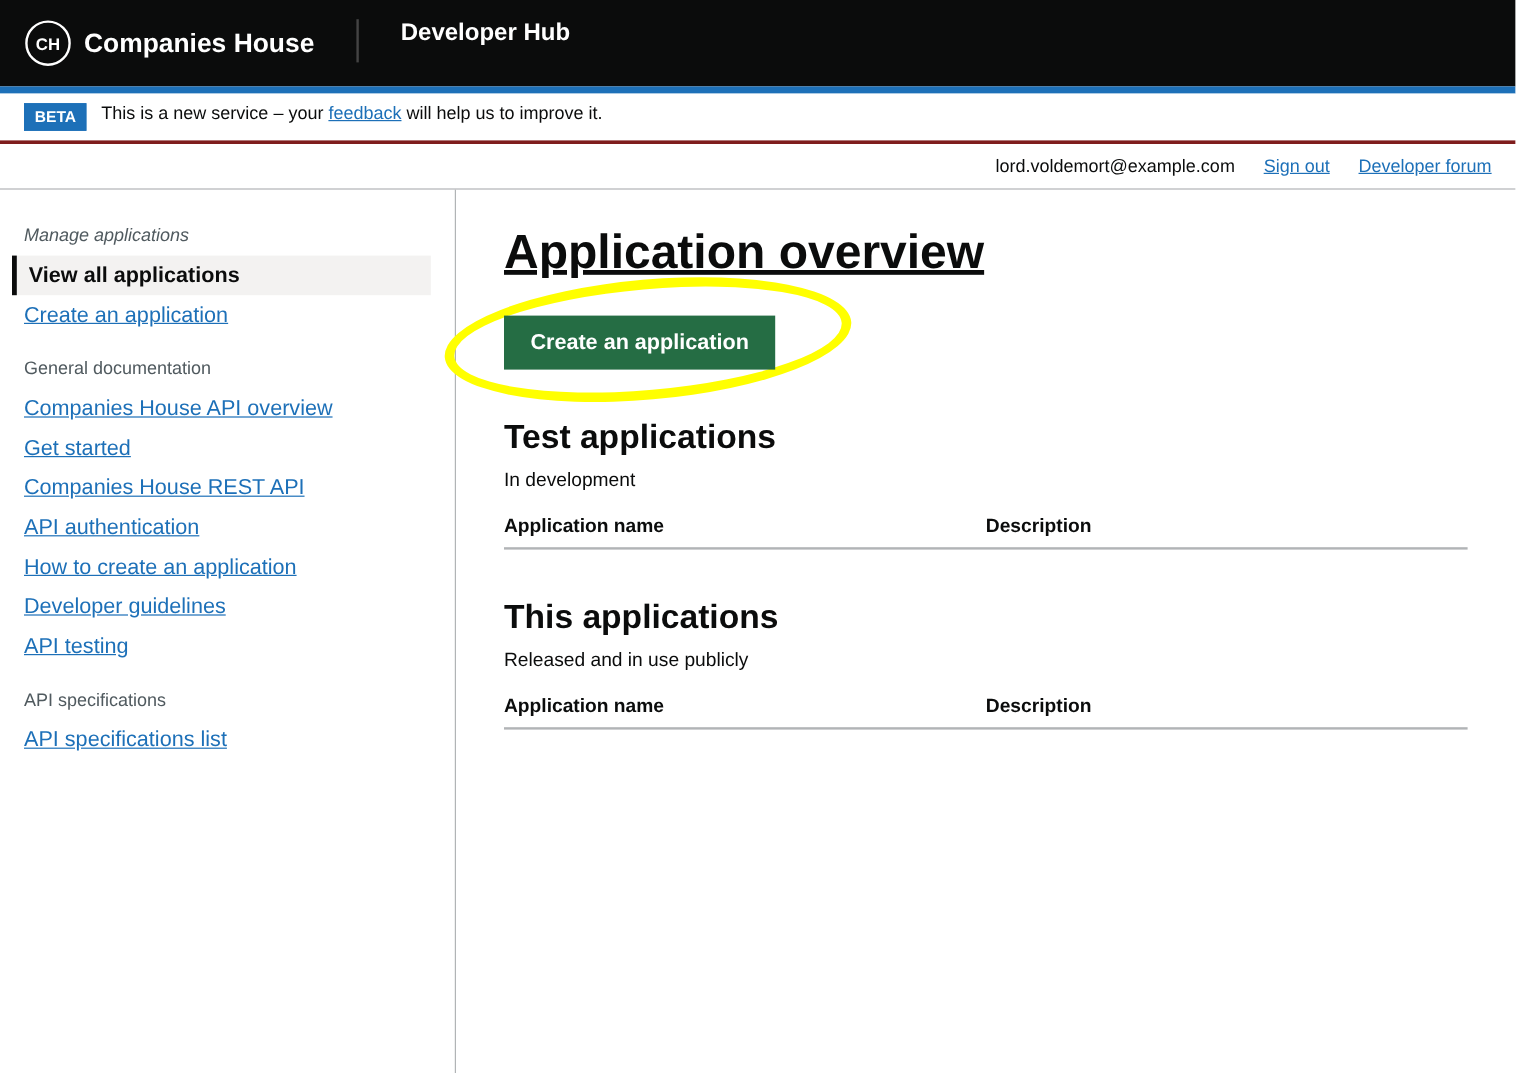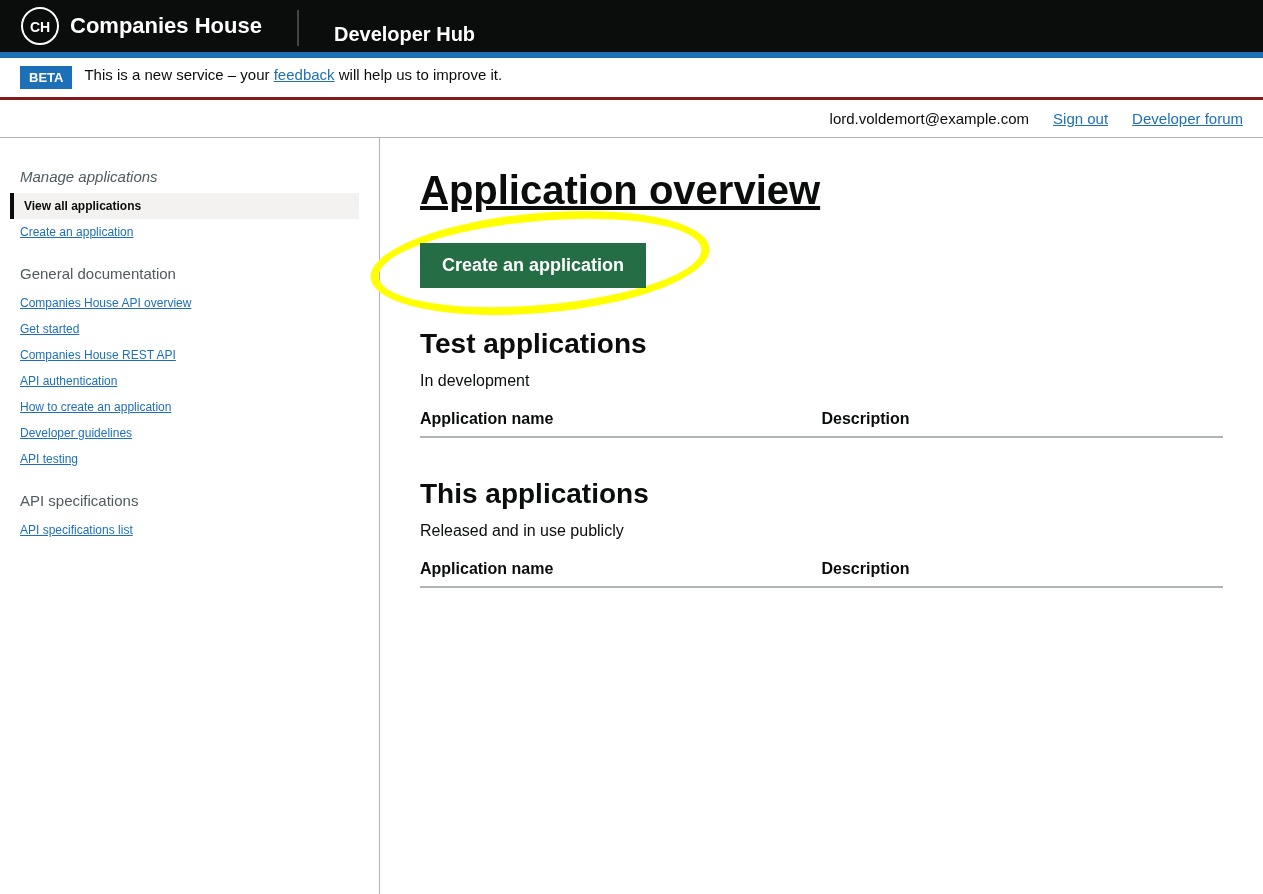--- a/index.html
+++ b/index.html
@@ -1,23 +1,23 @@
 <!DOCTYPE html>
 <html><head>
   <meta charset="utf-8">
   <style>
     * { box-sizing: border-box; margin: 0; padding: 0; }
     body { font-family: Arial, Helvetica, sans-serif; font-size: 16px; color: #0b0c0c; background: #fff; }
 
     
     .header {
       background: #0b0c0c;
-      padding: 6px 20px;
-      display: flex;
-      align-items: flex-end;
+      padding: 16px 20px;
+      display: flex;
+      align-items: flex-start;
       gap: 35px;
     }
     .header-logo {
       display: flex;
       align-items: center;
       gap: 10px;
     }
     .header-logo-icon {
       width: 40px;
       height: 40px;
@@ -105,21 +105,21 @@
       margin-top: 20px;
     }
     .sidebar-section-label:first-child {
       margin-top: 0;
       font-style: italic;
     }
     .sidebar-link {
       display: block;
       color: #1d70b8;
       text-decoration: underline;
-      font-size: 12px;
+      font-size: 18px;
       padding: 6px 0;
       cursor: pointer;
     }
     .sidebar-link.active {
       color: #0b0c0c;
       font-weight: bold;
       text-decoration: none;
       background: #f3f2f1;
       padding: 6px 10px;
       margin-left: -10px;

